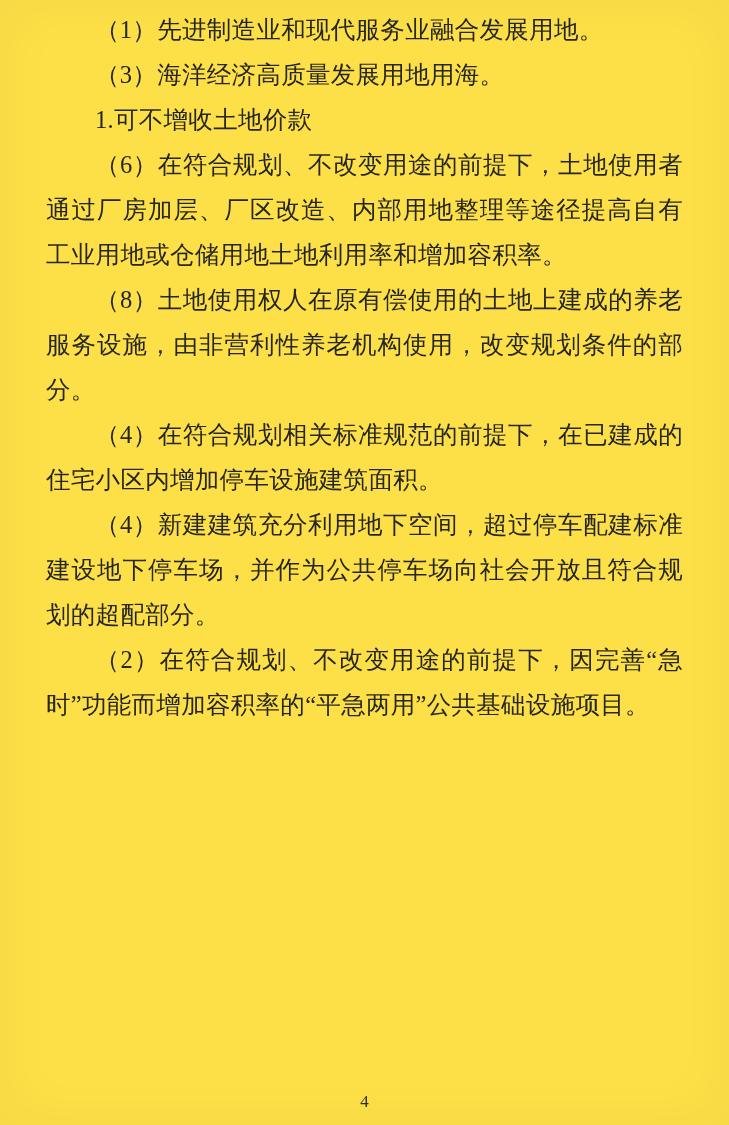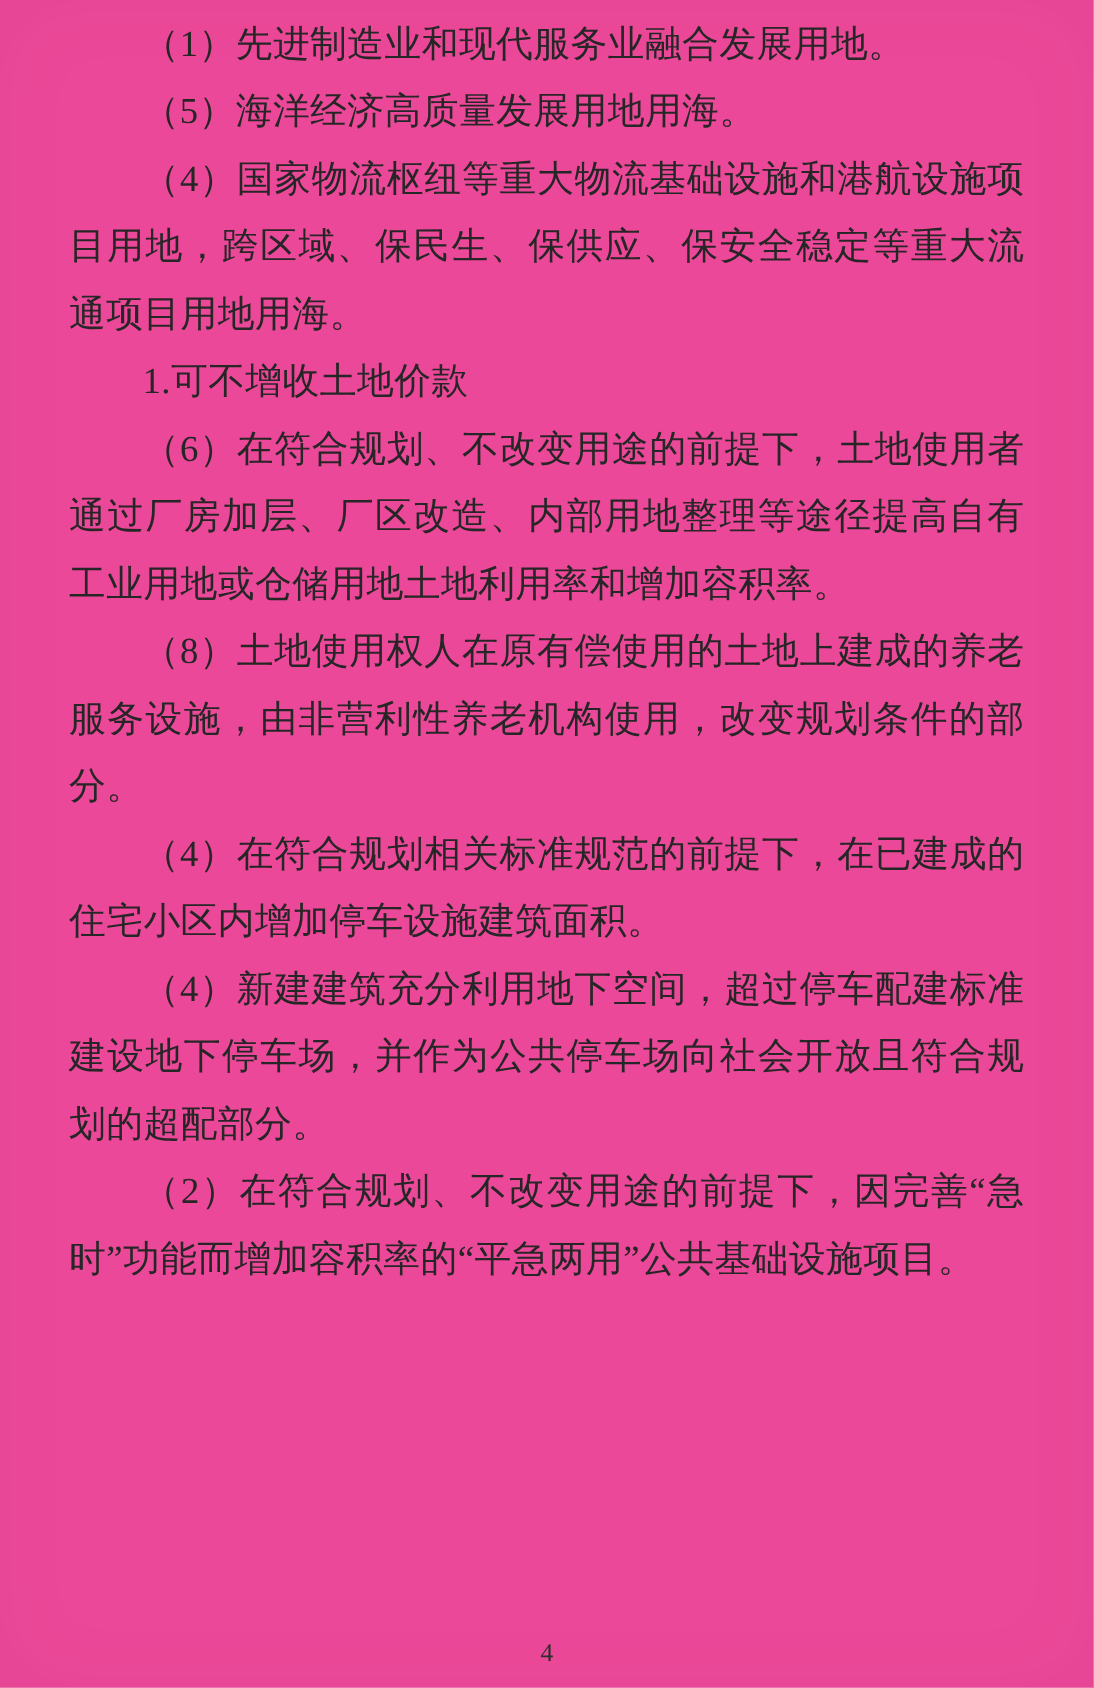--- a/index.html
+++ b/index.html
@@ -8,21 +8,21 @@
   }
   body {
     width: 729px;
     height: 1125px;
     background: #ffffff;
   }
   .page {
     position: relative;
     width: 729px;
     height: 1125px;
-    background: #ec4899;
+    background: #fde047;
     overflow: hidden;
     box-shadow: inset 0 0 60px rgba(0,0,0,0.04);
     font-family: "Liberation Serif", "DejaVu Serif", serif;
   }
   .text-block {
     position: absolute;
     left: 46px;
     right: 46px;
     top: 7px;
   }
@@ -48,22 +48,21 @@
     color: #2e2e2e;
     font-family: "Liberation Serif", "DejaVu Serif", serif;
   }
 </style>
 </head>
 <body>
 
 <div class="page">
   <div class="text-block" id="text-block">
       <p>（1）先进制造业和现代服务业融合发展用地。</p>
-      <p>（5）海洋经济高质量发展用地用海。</p>
-      <p>（4）国家物流枢纽等重大物流基础设施和港航设施项目用地，跨区域、保民生、保供应、保安全稳定等重大流通项目用地用海。</p>
+      <p>（3）海洋经济高质量发展用地用海。</p>
       <p>1.可不增收土地价款</p>
       <p>（6）在符合规划、不改变用途的前提下，土地使用者通过厂房加层、厂区改造、内部用地整理等途径提高自有工业用地或仓储用地土地利用率和增加容积率。</p>
       <p>（8）土地使用权人在原有偿使用的土地上建成的养老服务设施，由非营利性养老机构使用，改变规划条件的部分。</p>
       <p>（4）在符合规划相关标准规范的前提下，在已建成的住宅小区内增加停车设施建筑面积。</p>
       <p>（4）新建建筑充分利用地下空间，超过停车配建标准建设地下停车场，并作为公共停车场向社会开放且符合规划的超配部分。</p>
       <p>（2）在符合规划、不改变用途的前提下，因完善“急时”功能而增加容积率的“平急两用”公共基础设施项目。</p>
     </div>
   <div class="page-number">4</div>
 </div>
 

